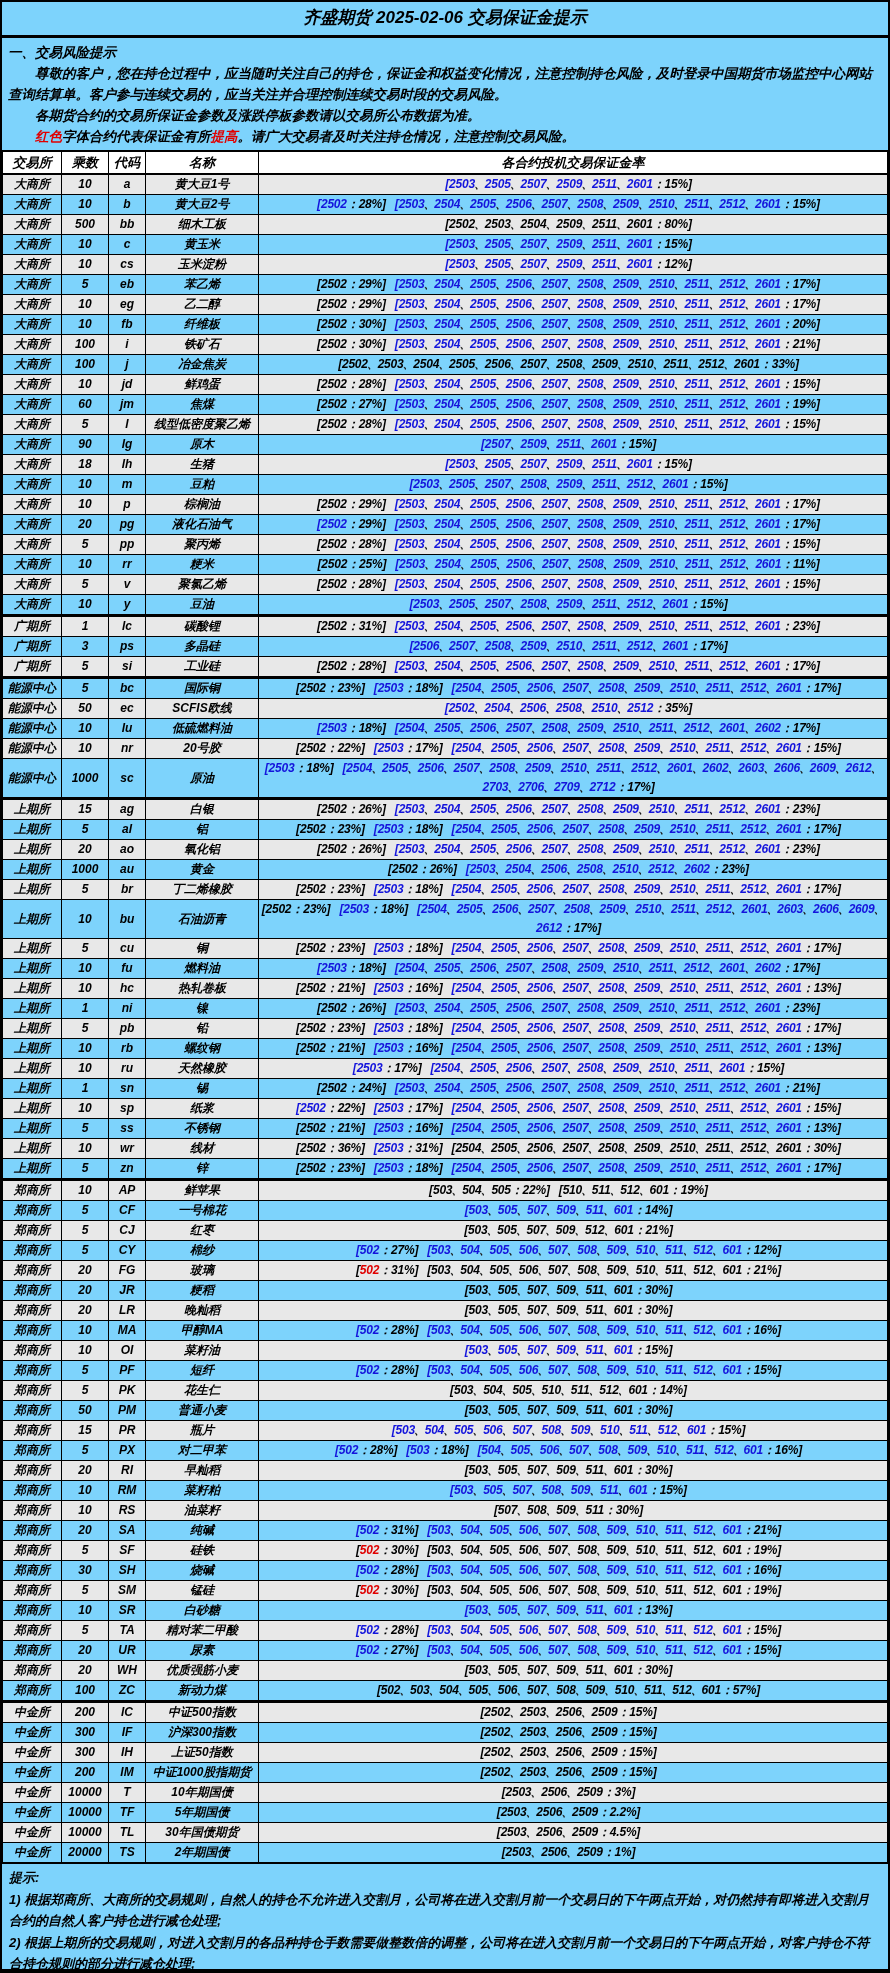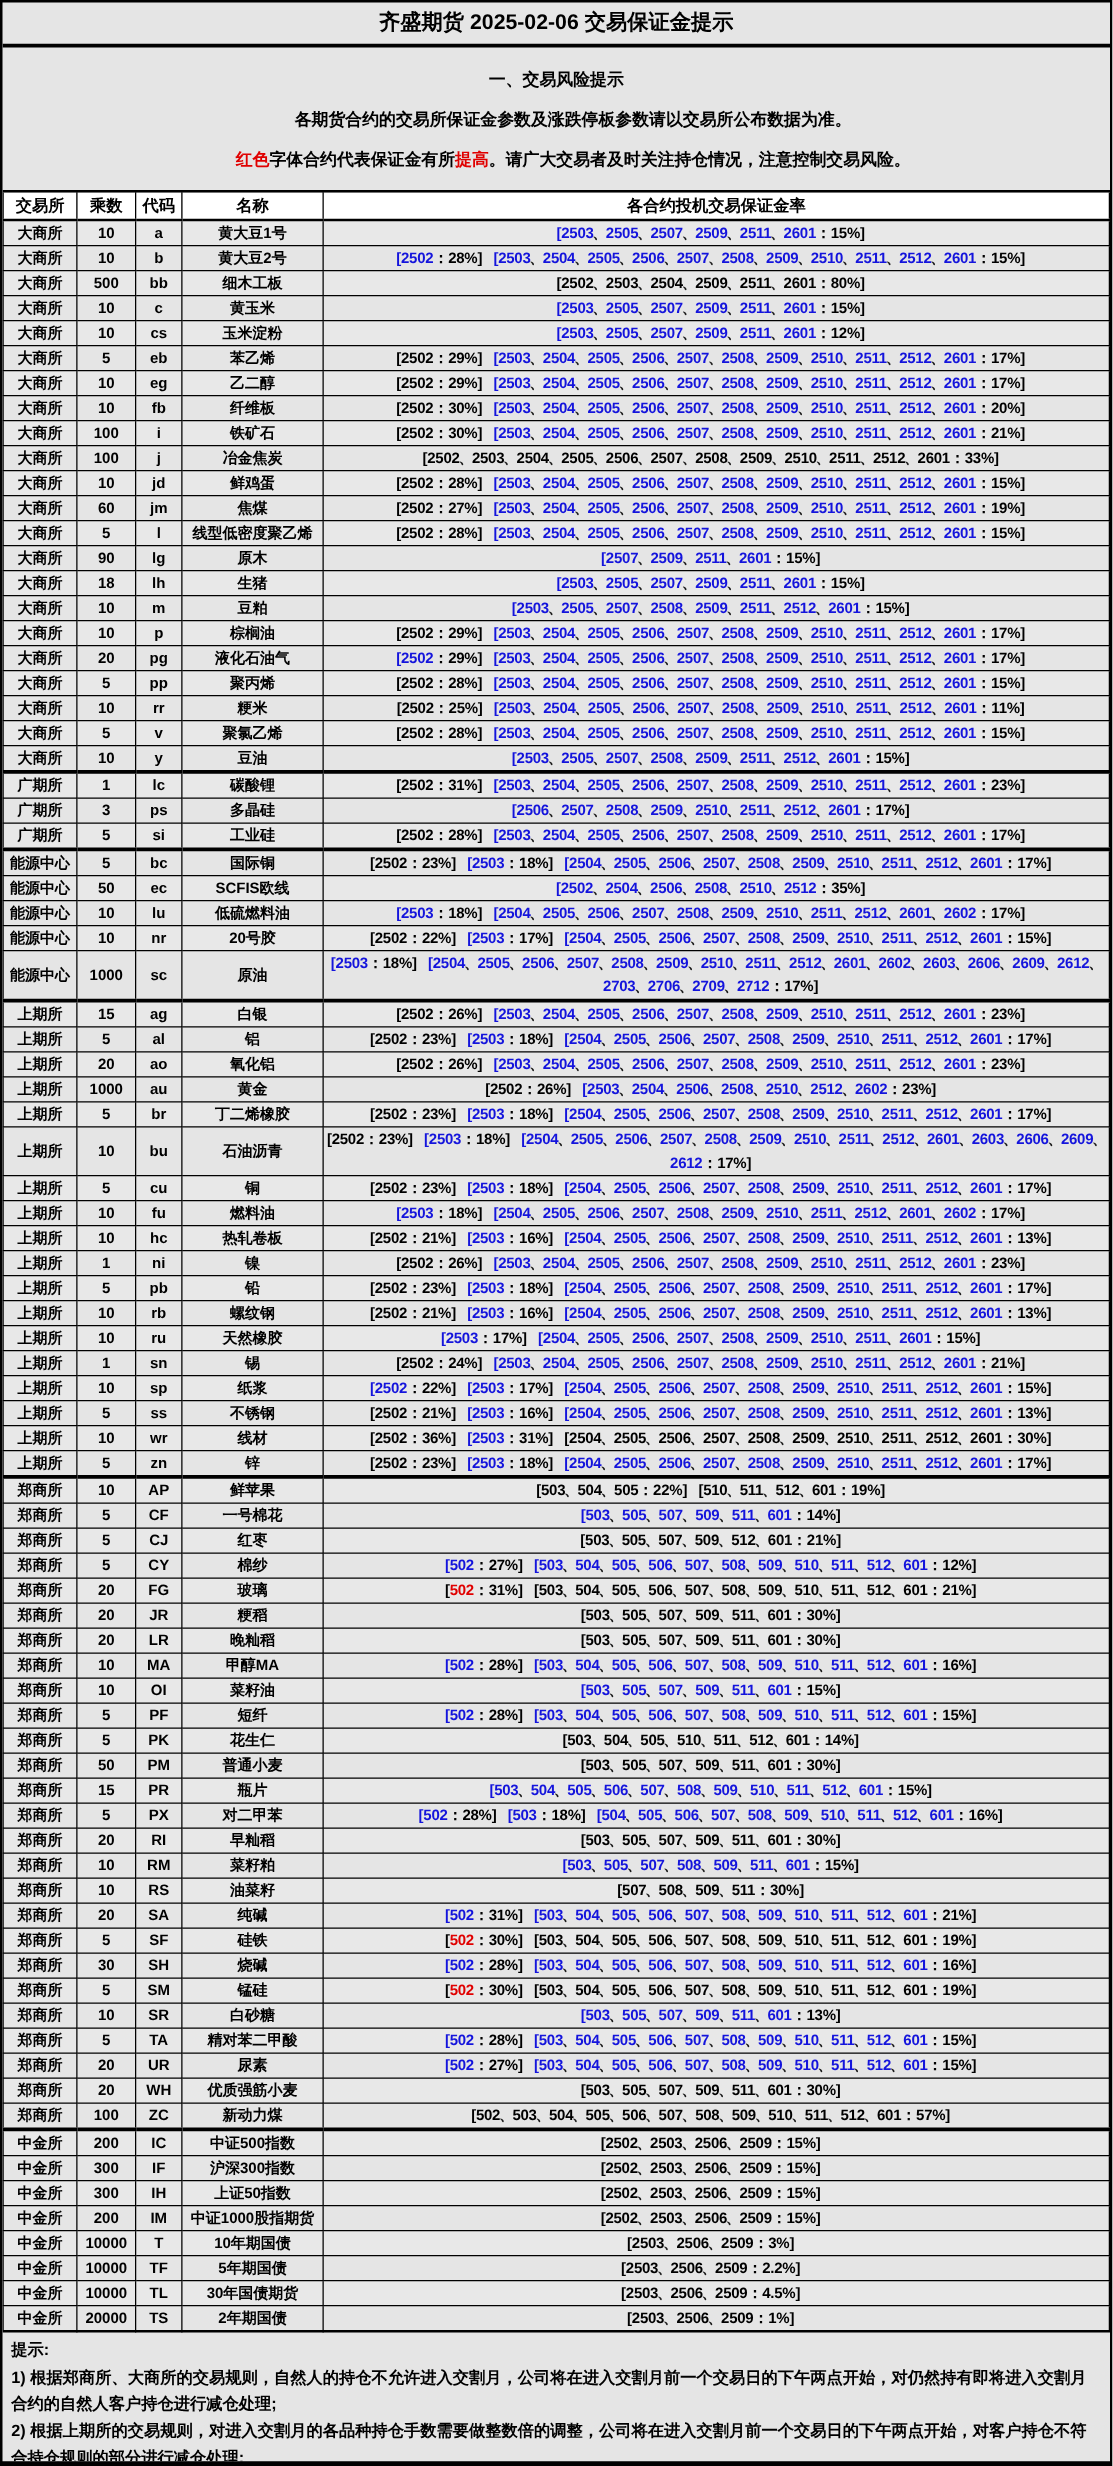--- a/index.html
+++ b/index.html
@@ -1,27 +1,27 @@
 <!DOCTYPE html>
 <html><head>
 <meta charset="utf-8">
 <style>
   html,body{margin:0;padding:0;background:#fff;}
   #page{
     width:890px;height:1973px;box-sizing:border-box;
     border:2px solid #000;border-bottom:4px solid #000;
     font-family:"Liberation Sans","DejaVu Sans",sans-serif;
-    font-weight:bold;color:#000;overflow:hidden;background:#e5e5e5;
+    font-weight:bold;color:#000;overflow:hidden;background:#7dd3fc;font-style:italic;
   }
   .title{
     height:33px;line-height:31px;text-align:center;
     font-size:17px;font-weight:bold;border-bottom:3px solid #000;
   }
   .intro{padding:4px 6px 3px 6px;font-size:13.5px;line-height:21px;}
-  .intro p{margin:11px;text-align:center;}
+  .intro p{margin:0;}
   .intro .indent{text-indent:2em;}
   .red{color:#e00000;}
   table.margin{
     width:886px;border-collapse:collapse;table-layout:fixed;
     font-size:12px;margin:0 17px 0 0;border-top:2px solid #000;border-bottom:2px solid #000;
   }
   table.margin th,table.margin td{
     border:1px solid #000;padding:0;height:19px;line-height:19px;
     text-align:center;overflow:hidden;
   }
@@ -46,20 +46,21 @@
   .footer p{margin:0;}
 </style>
 </head>
 <body>
 
 <div id="page">
   <div class="title">齐盛期货 2025-02-06 交易保证金提示</div>
 
   <div class="intro">
     <p>一、交易风险提示</p>
+    <p class="indent">尊敬的客户，您在持仓过程中，应当随时关注自己的持仓，保证金和权益变化情况，注意控制持仓风险，及时登录中国期货市场监控中心网站查询结算单。客户参与连续交易的，应当关注并合理控制连续交易时段的交易风险。</p>
     <p class="indent">各期货合约的交易所保证金参数及涨跌停板参数请以交易所公布数据为准。</p>
     <p class="indent"><span><span class="red">红色</span><span>字体合约代表保证金有所</span><span class="red">提高</span><span>。请广大交易者及时关注持仓情况，注意控制交易风险。</span></span></p>
   </div>
 
   <table class="margin">
     <colgroup>
       <col style="width:59px">
         <col style="width:47px">
         <col style="width:37px">
         <col style="width:113px">

